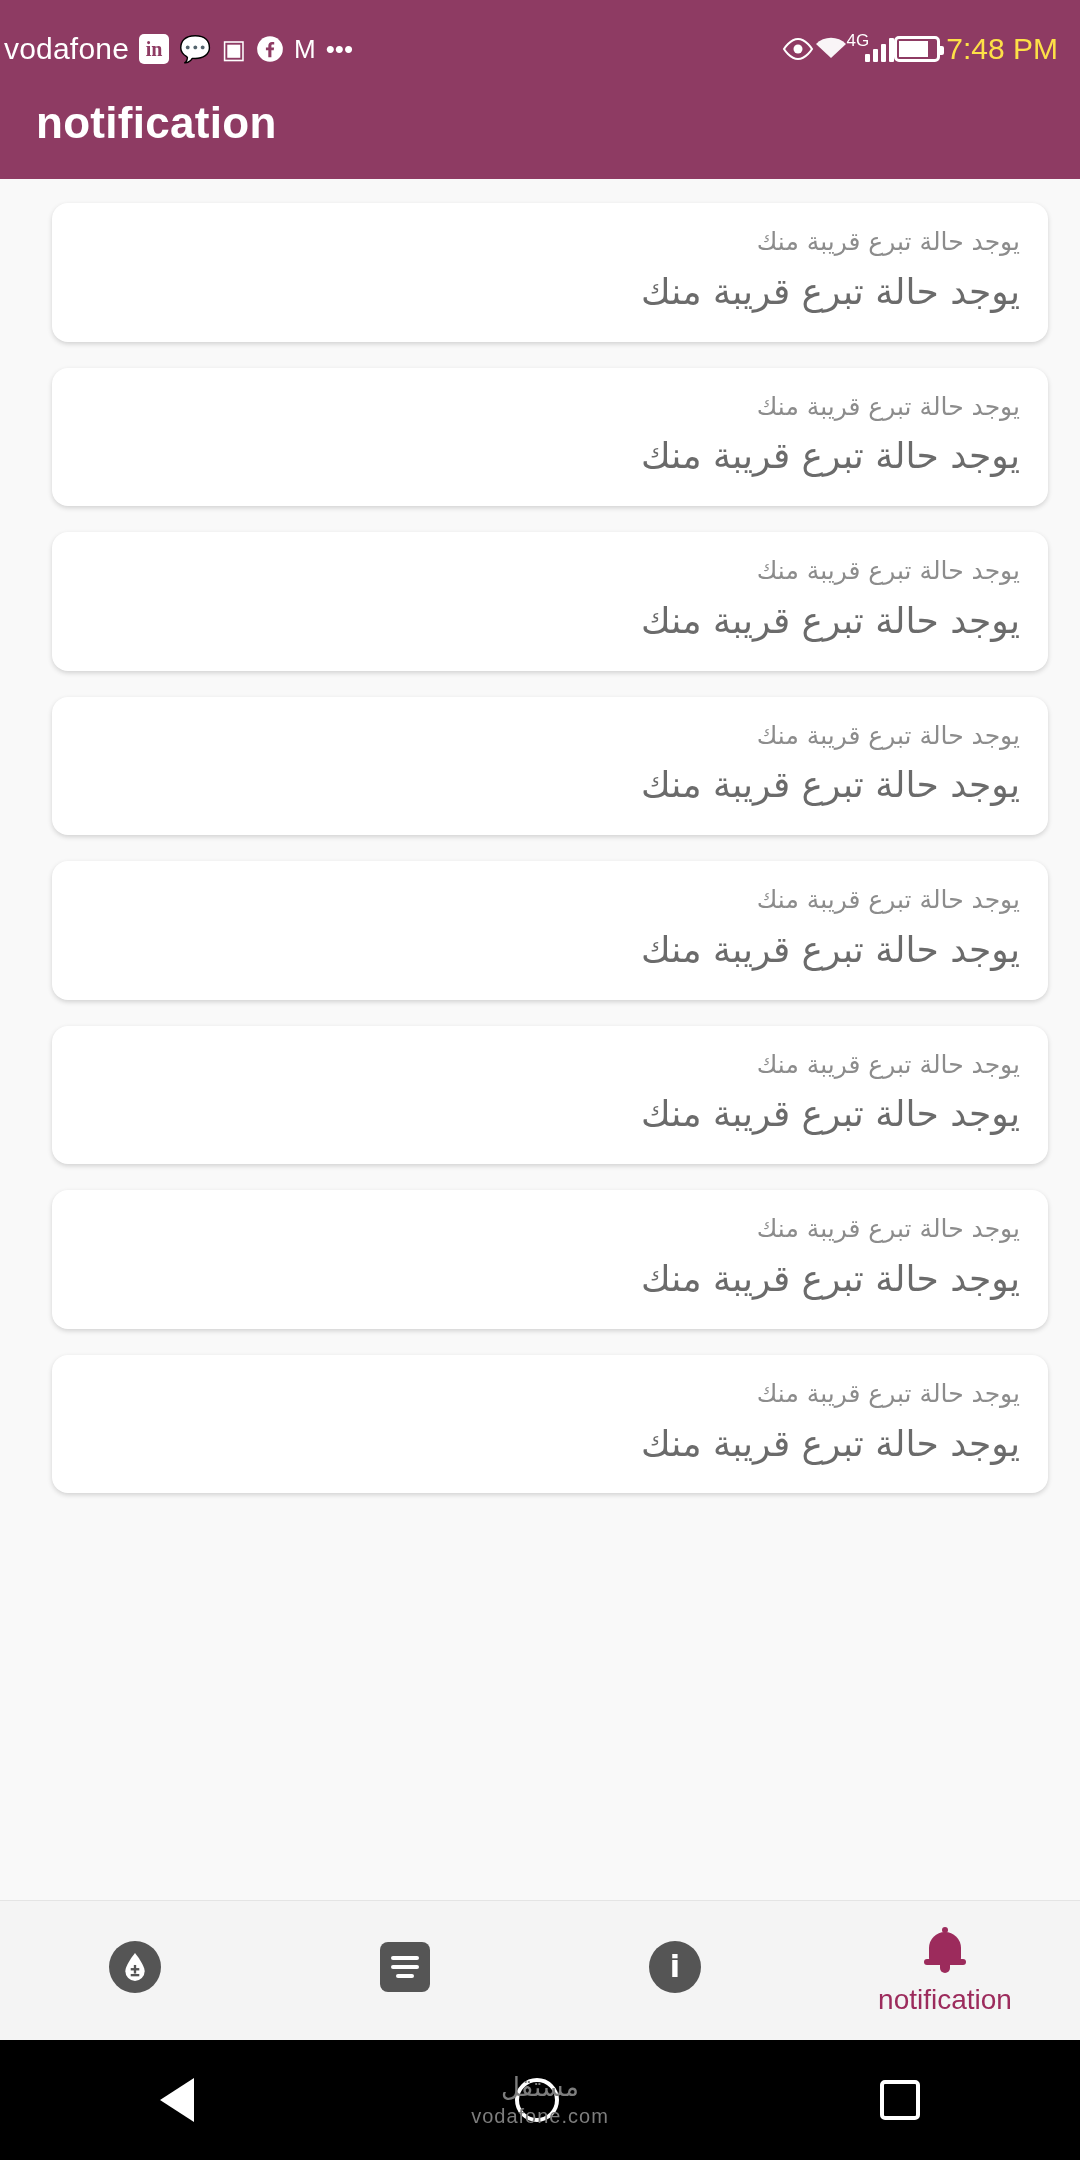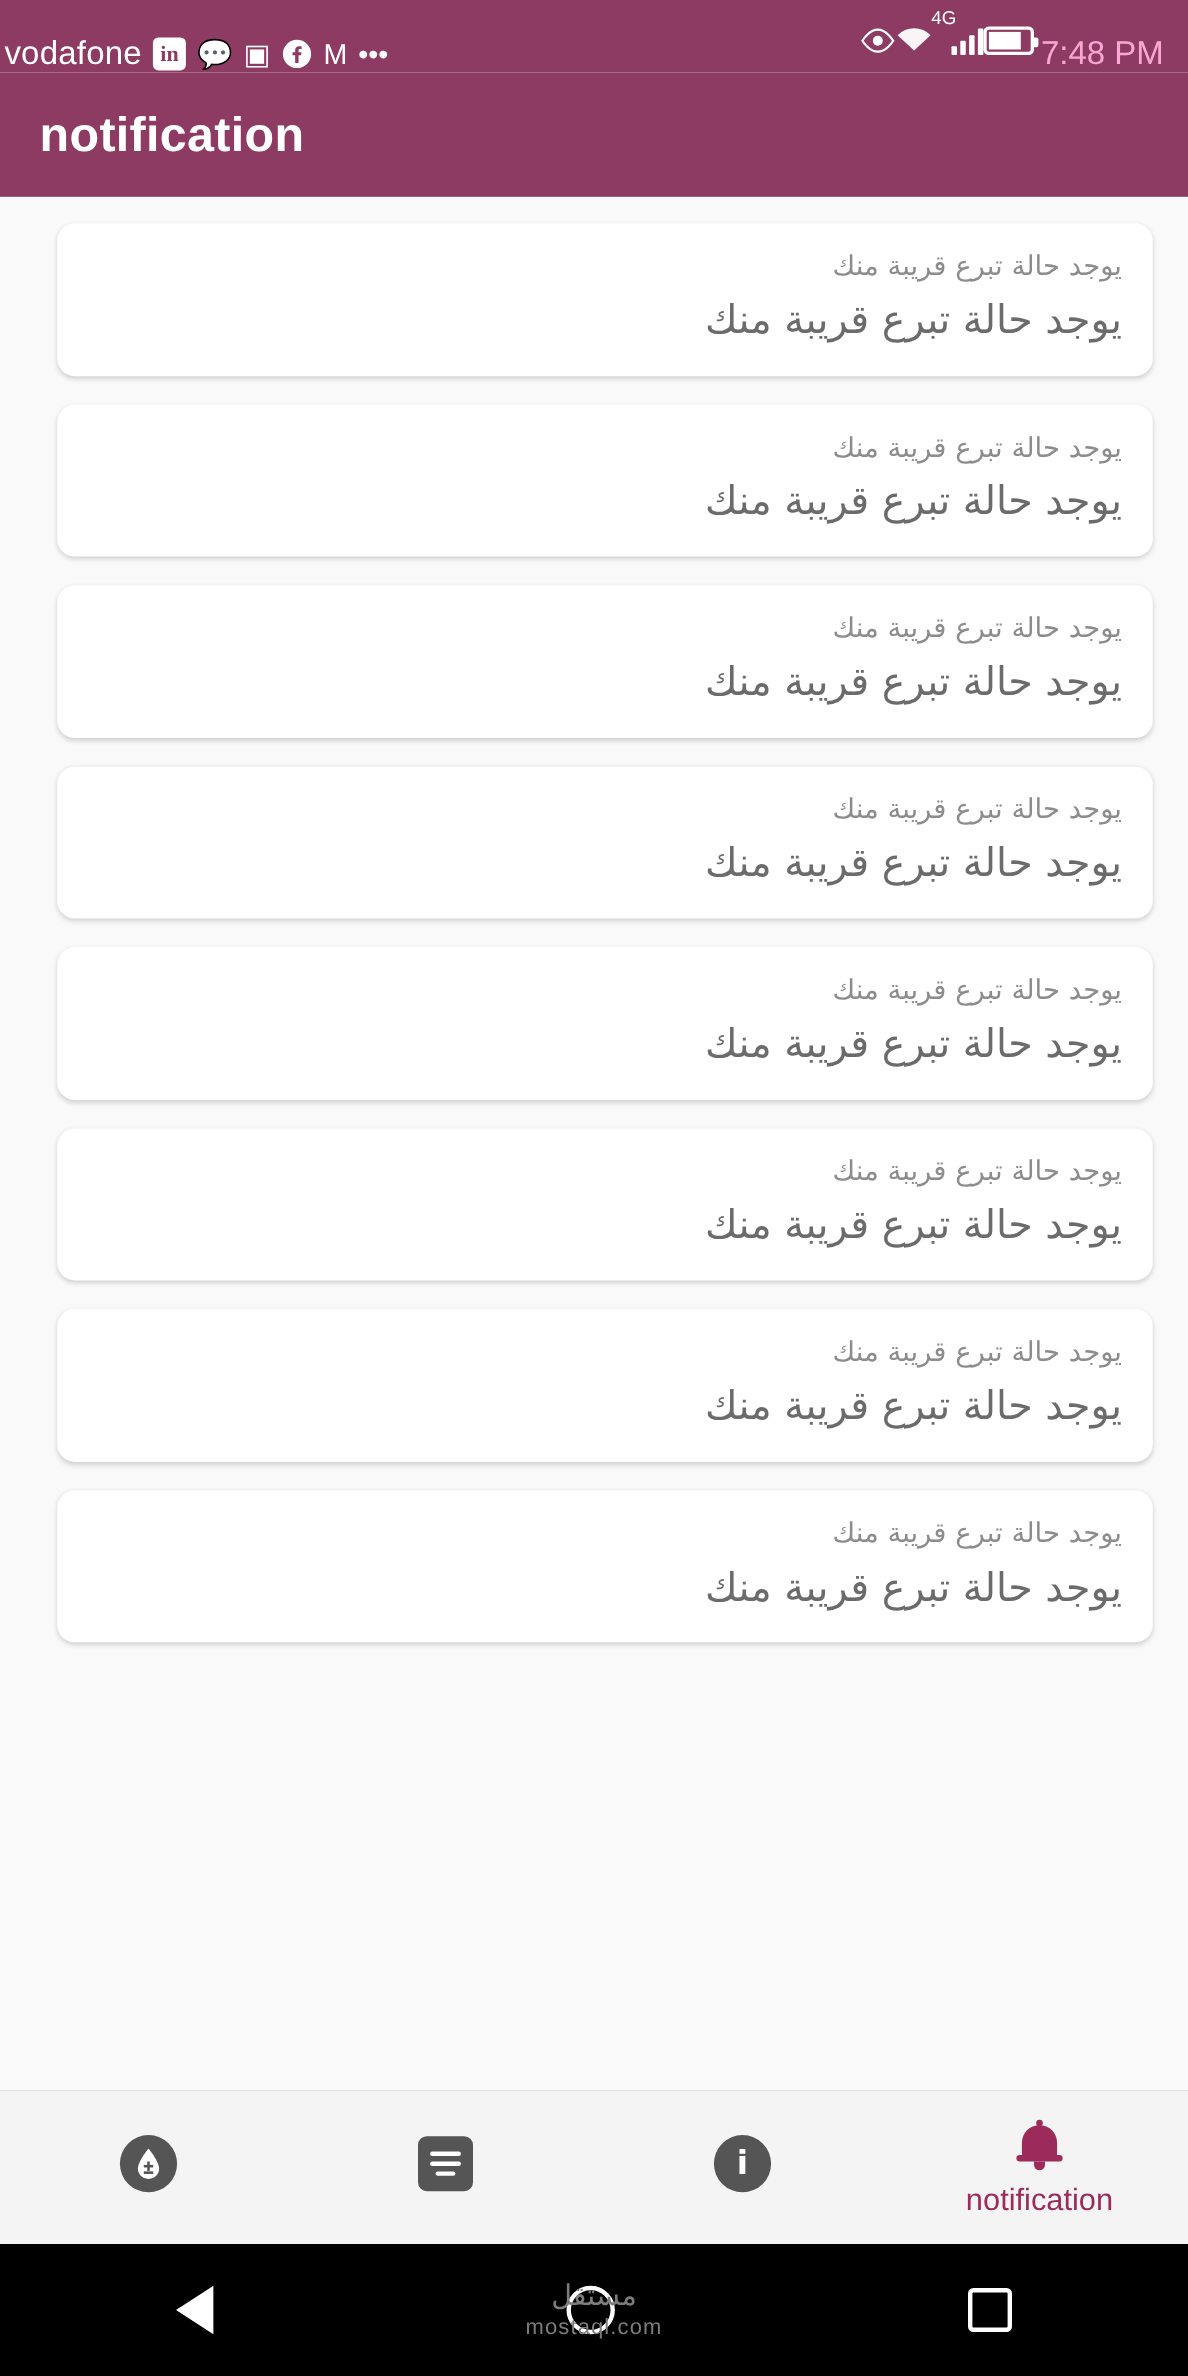--- a/index.html
+++ b/index.html
@@ -56,23 +56,22 @@
     color: #ffffff;
     line-height: 1;
     display: flex; align-items: center;
   }
   .status-right {
     display: flex;
     align-items: center;
   }
   .time {
     font-size: 30px;
-    color: #f9a8d4;
+    color: #fde047;
     margin-left: 6px;
-    margin-top: 24px;
   }
   .battery {
     width: 46px; height: 26px;
     border: 3px solid #ffffff;
     border-radius: 5px;
     position: relative;
   }
   .battery::after {
     content: "";
     position: absolute;
@@ -393,17 +392,17 @@
       <span class="nav-label">notification</span>
     </div>
   </div>
 
   <div class="system-nav">
     <span class="sys-back"></span>
     <span class="sys-home"></span>
     <span class="sys-recent"></span>
     <span class="watermark">
       <span class="ar">مستقل</span>
-      <span>mostaql.com</span>
+      <span>vodafone.com</span>
     </span>
   </div>
 
 </div>
 
 </body></html>

